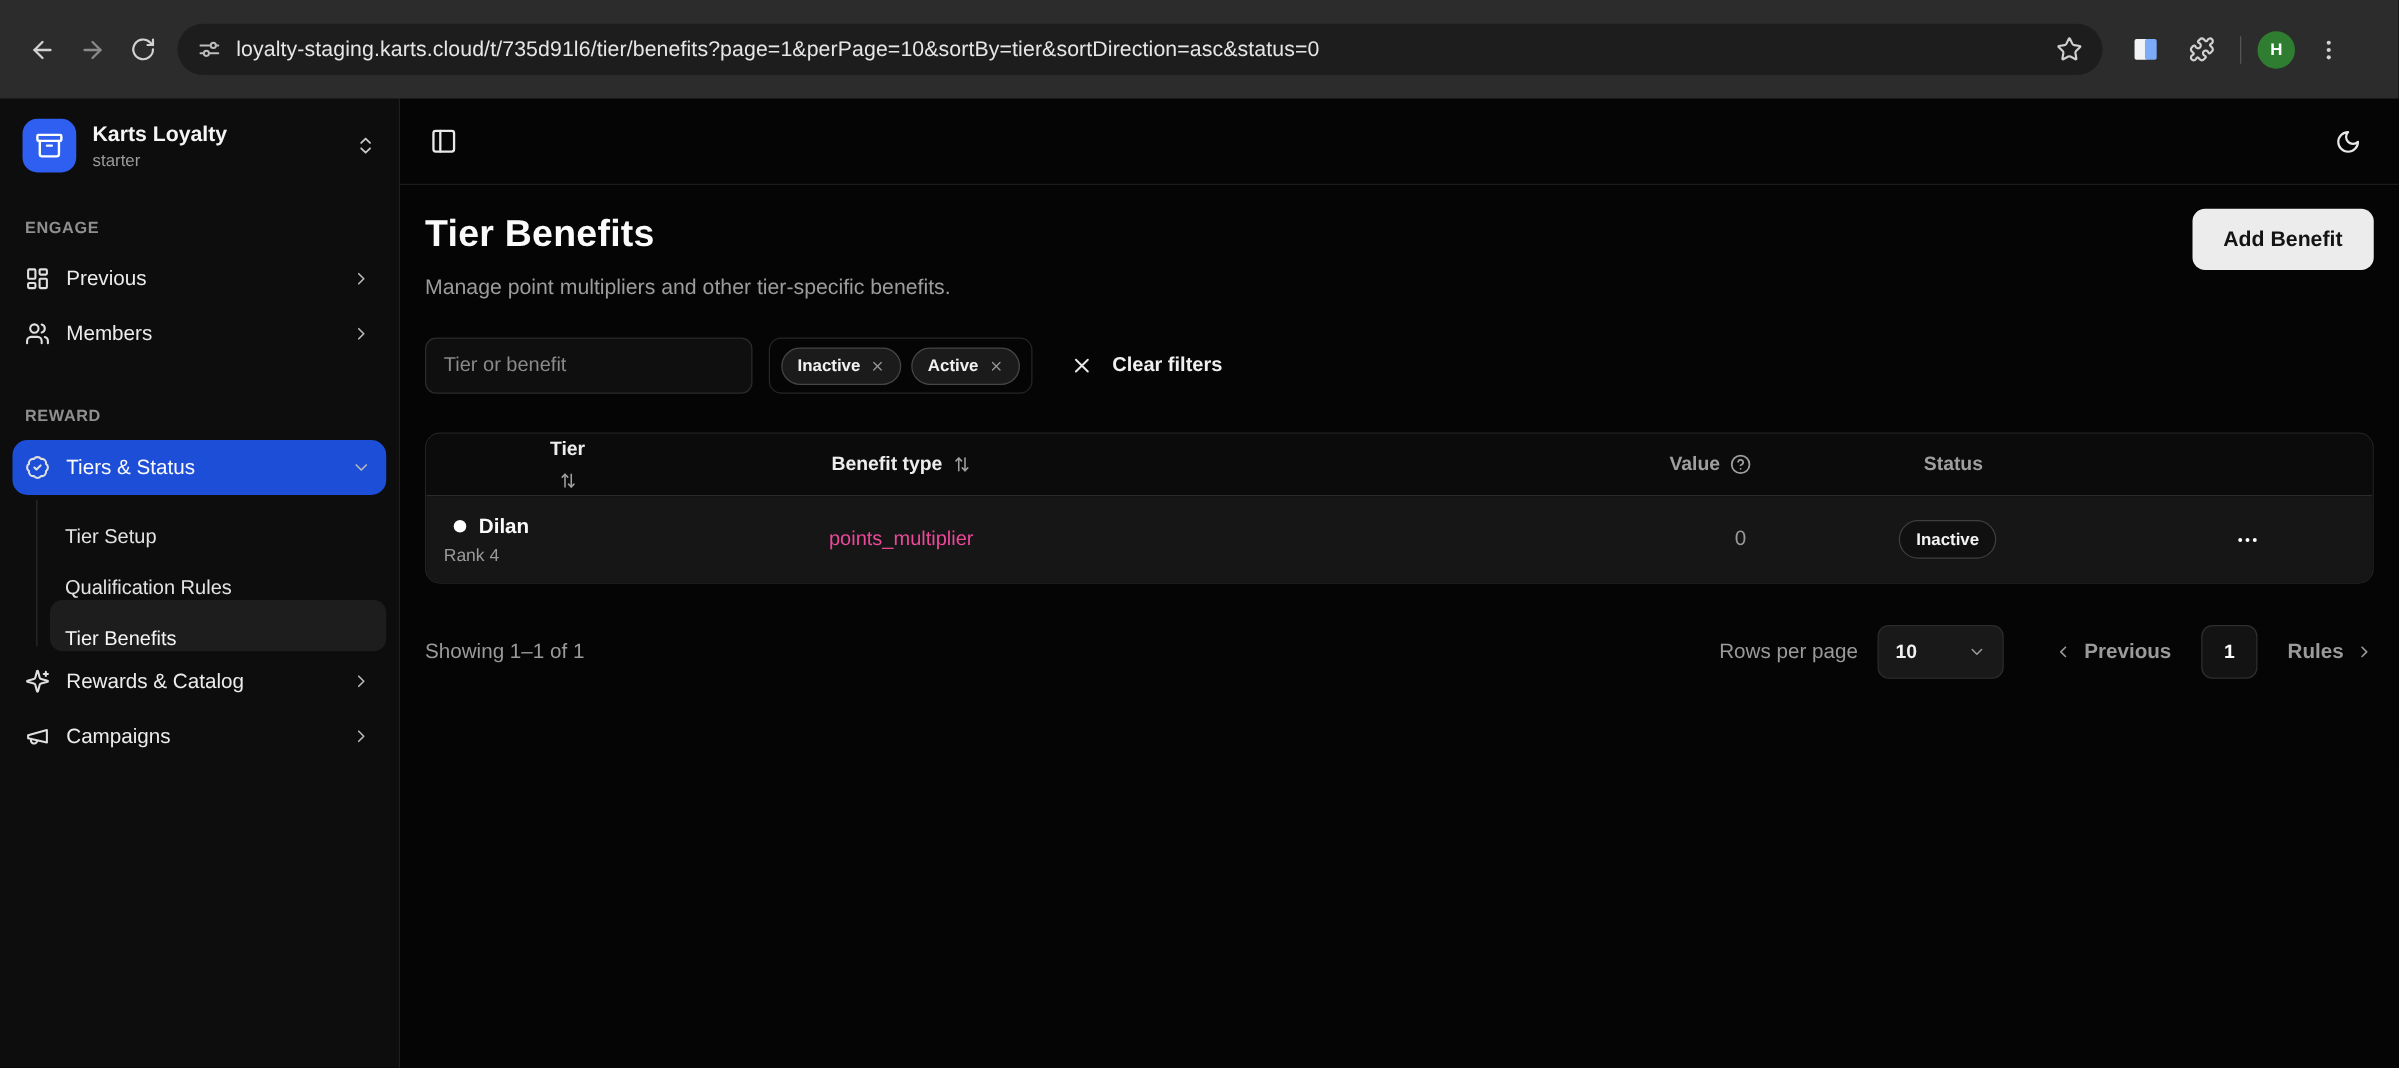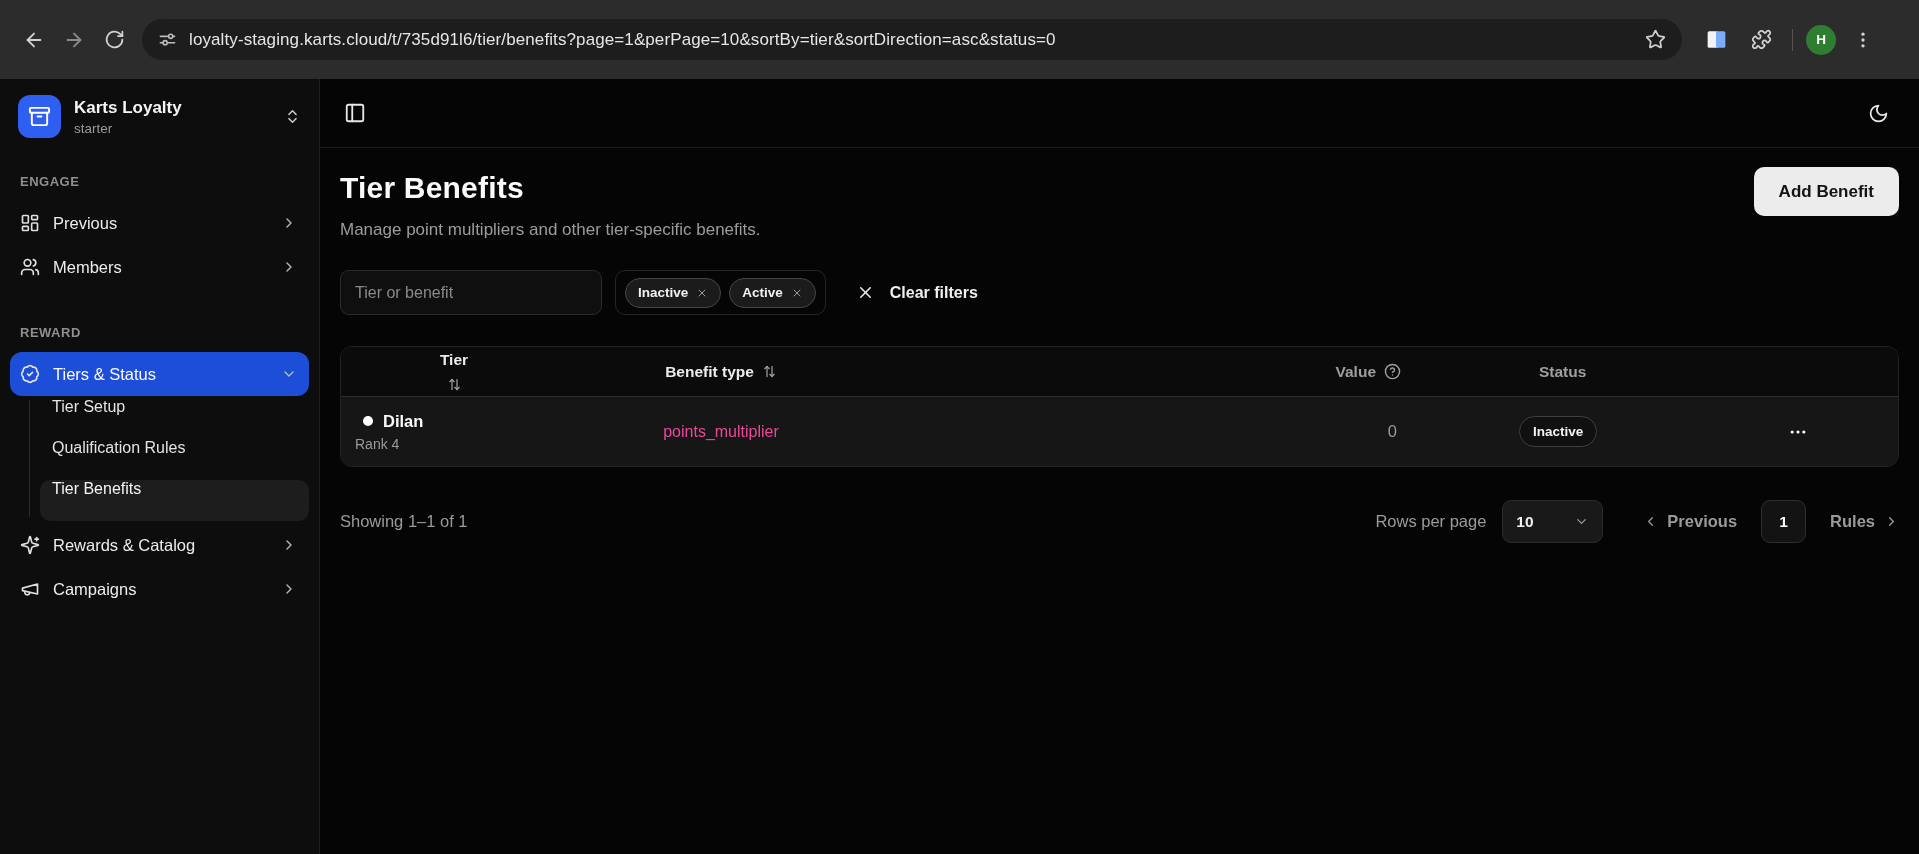--- a/index.html
+++ b/index.html
@@ -37,21 +37,21 @@
   .ws-name { font-size:17px; font-weight:700; color:#f5f5f5; }
   .ws-plan { font-size:13.5px; color:#9a9a9a; margin-top:3px; }
   .ws-switch { margin-left:auto; color:#c9c9c9; }
   .nav-label { margin-top:36px; padding:0 10px 12px 10px; font-size:13px; font-weight:700; letter-spacing:.5px; color:#8f8f8f; }
   .nav-item { height:44px; display:flex; align-items:center; gap:13px; padding:0 12px 0 10px; border-radius:12px; font-size:16.5px; color:#ececec; cursor:pointer; }
   .nav-item .chev { margin-left:auto; color:#b9b9b9; }
   .nav-item.selected { background:#1d4ed8; font-weight:400; color:#fafafa; }
   .nav-icon { color:#e0e0e0; flex:0 0 auto; }
   .sub-list { position:relative; padding:2px 0; }
   .sub-list::before { content:""; position:absolute; left:19px; top:4px; bottom:6px; width:1px; background:#2b2b2b; }
-  .sub-item { height:41px; margin-left:30px; padding-left:12px; display:flex; align-items:flex-start; font-size:16px; color:#e3e3e3; border-radius:10px; cursor:pointer; }
+  .sub-item { height:41px; margin-left:30px; padding-left:12px; display:flex; align-items:flex-end; font-size:16px; color:#e3e3e3; border-radius:10px; cursor:pointer; }
   .sub-item.active { background:#1d1d1d; color:#f5f5f5; }
 
   
   .main { flex:1 1 auto; display:flex; flex-direction:column; background:#050505; min-width:0; }
   .topbar { height:69px; flex:0 0 auto; border-bottom:1px solid #1c1c1c; display:flex; align-items:center; justify-content:space-between; padding:0 30px 0 24px; color:#e8e8e8; }
   .tb-btn { color:#e8e8e8; cursor:pointer; }
   .content { padding:24px 20px 0 20px; }
 
   .header-row { display:flex; justify-content:space-between; align-items:flex-start; }
   .page-title { font-size:30px; line-height:32px; font-weight:700; color:#fafafa; letter-spacing:.2px; }

